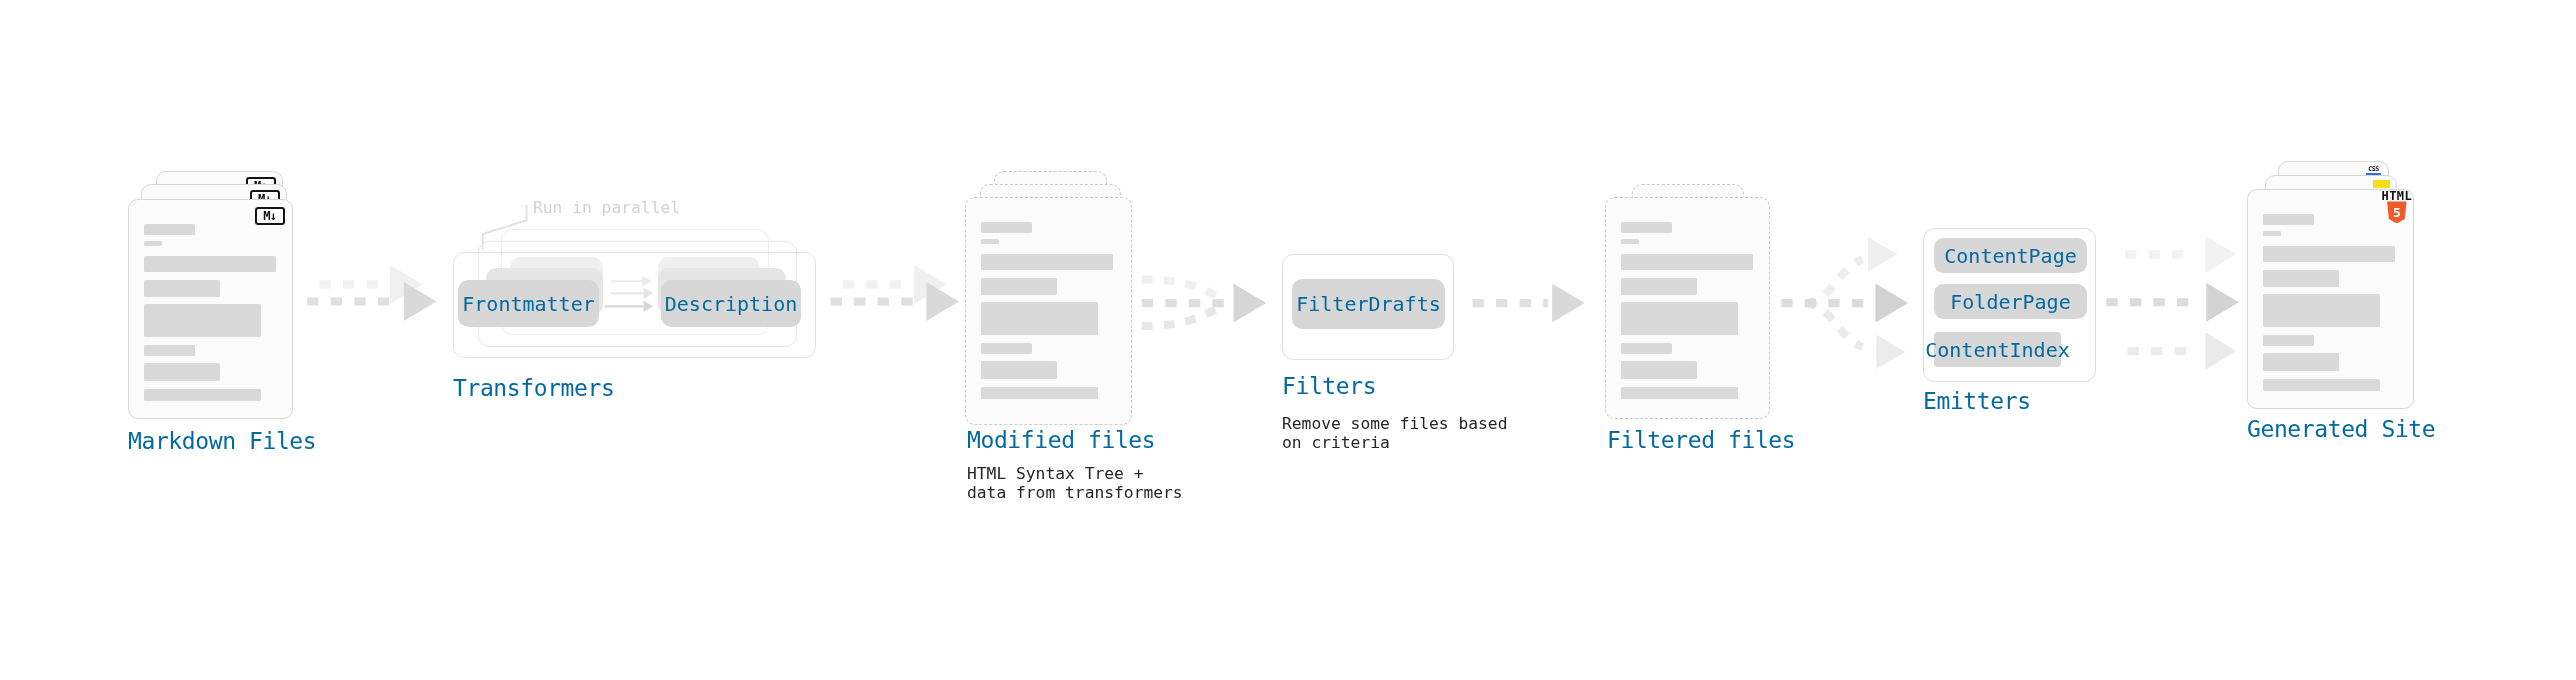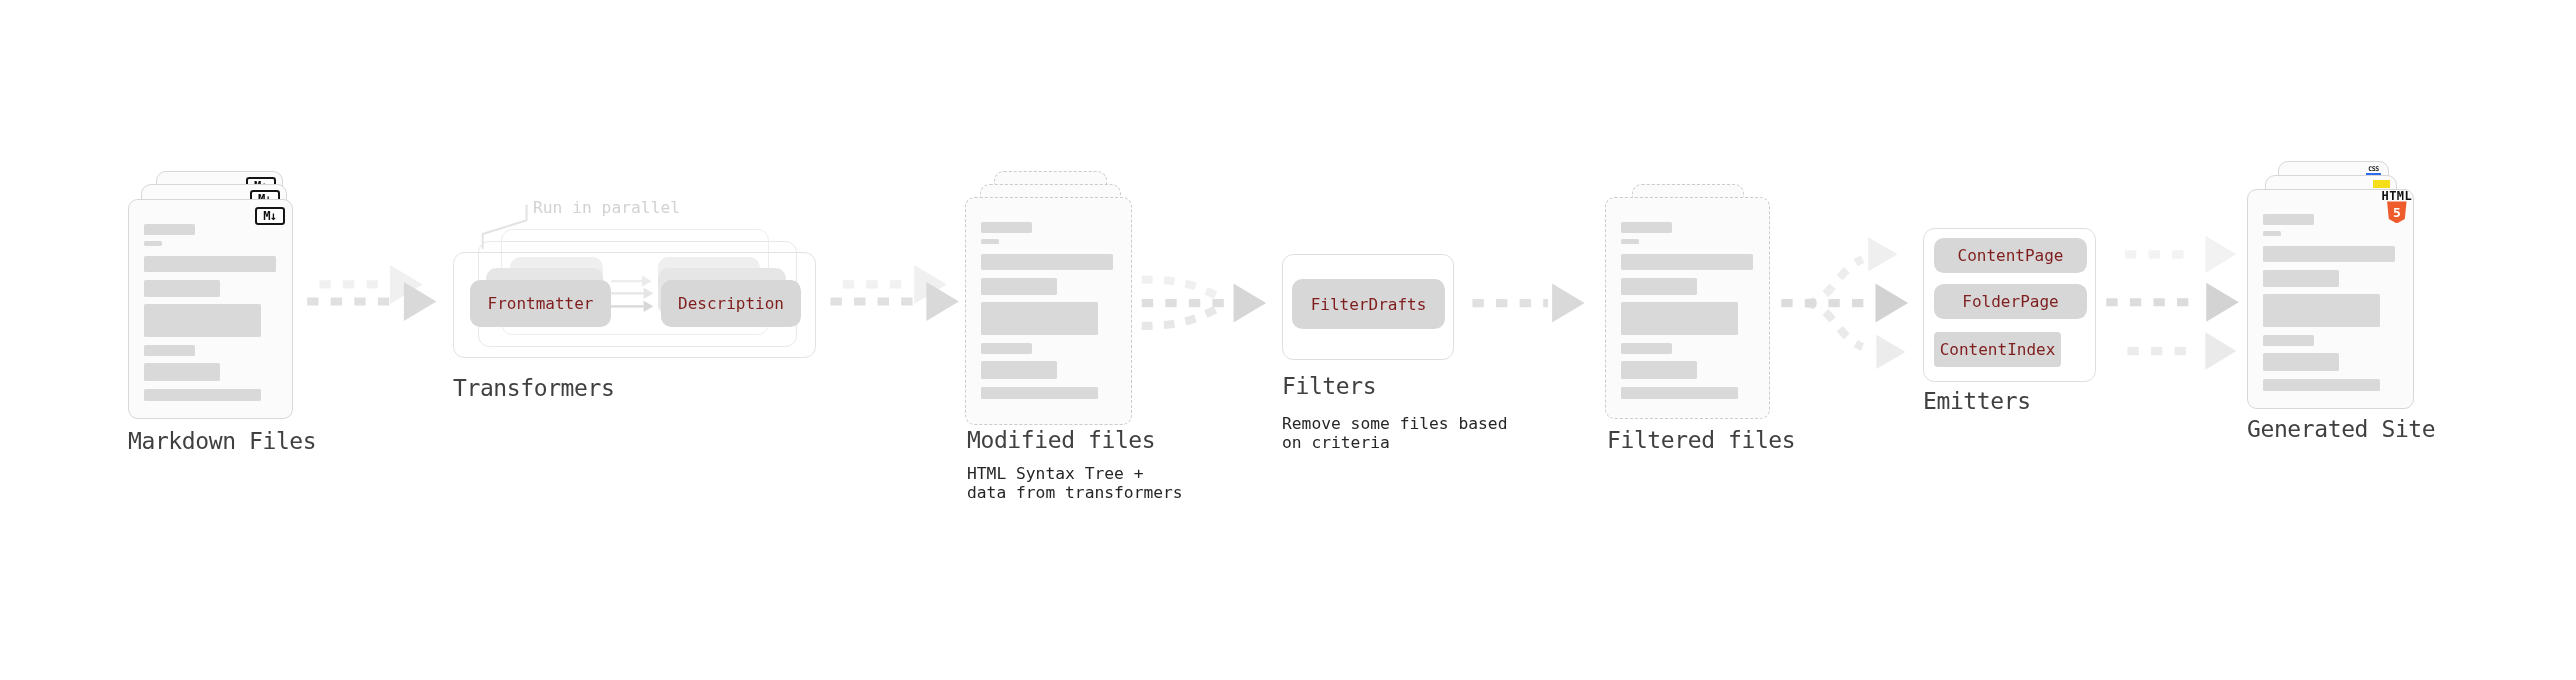--- a/index.html
+++ b/index.html
@@ -33,24 +33,24 @@
   .jsbadge{position:absolute;top:4.1px;right:6.5px;width:17px;height:8.1px;}
   .html5logo{position:absolute;top:3.3px;right:5.7px;width:21px;display:flex;flex-direction:column;align-items:center;}
   .html5logo .txt{font-size:12px;font-weight:700;line-height:7.3px;color:#111;letter-spacing:0.4px;}
   .html5logo .shield{width:19.5px;height:22px;margin-top:0.8px;display:flex;align-items:center;justify-content:center;
     clip-path:polygon(0 0,100% 0,91% 80%,50% 100%,9% 80%);
     color:#fff;font-size:13px;font-weight:700;line-height:19.5px;}
 
   
   .obox{position:absolute;border:1.6px solid #e2e2e2;border-radius:11.4px;box-sizing:border-box;background:transparent;}
   .pill{position:absolute;border-radius:10.6px;display:flex;align-items:center;justify-content:center;
-    font-size:16px;color:#7f1d1d;box-sizing:border-box;}
-
-  
-  .sec-label{position:absolute;font-size:23px;letter-spacing:-0.4px;color:#404040;white-space:nowrap;}
+    font-size:20px;color:#0369a1;box-sizing:border-box;}
+
+  
+  .sec-label{position:absolute;font-size:23px;letter-spacing:-0.4px;color:#0369a1;white-space:nowrap;}
   .sec-desc{position:absolute;font-size:16.3px;line-height:18.7px;color:#262626;white-space:nowrap;}
   .note{position:absolute;font-size:16.3px;color:#d2d2d2;white-space:nowrap;}
   .bullet{line-height:21px;}
   .bullet::before{content:"• ";}
   .desc-title{line-height:22px;}
 </style>
 </head>
 <body>
 
 <div id="canvas">
@@ -138,21 +138,21 @@
 
   <div class="obox" style="left:501px;top:229px;width:268px;height:106px;border-color:#ededed"></div>
   <div class="pill" style="left:510px;top:257px;width:93px;height:47px;background:#efefef"></div>
   <div class="pill" style="left:658px;top:257px;width:102px;height:47px;background:#efefef"></div>
 
   <div class="obox" style="left:478px;top:241px;width:319px;height:106px;border-color:#e8e8e8"></div>
   <div class="pill" style="left:486px;top:268px;width:117px;height:47px;background:#e6e6e6"></div>
   <div class="pill" style="left:658px;top:268px;width:128px;height:47px;background:#e6e6e6"></div>
 
   <div class="obox" style="left:453px;top:252px;width:363px;height:106px"></div>
-  <div class="pill" style="left:470px;top:280px;width:141px;height:47px;background:#d7d7d7">Frontmatter</div>
+  <div class="pill" style="left:458px;top:280px;width:141px;height:47px;background:#d7d7d7">Frontmatter</div>
   <div class="pill" style="left:661px;top:280px;width:140px;height:47px;background:#d7d7d7">Description</div>
 
   <div class="sec-label" style="left:453px;top:375px">Transformers</div>
 
   <div class="doc dashed" style="left:994px;top:171px;width:113px;height:228px"></div>
   <div class="doc dashed" style="left:980px;top:184px;width:141px;height:228px"></div>
   <div class="doc dashed" style="left:965px;top:197px;width:167px;height:228px">
     <div class="bars">
         <div class="bar b1"></div>
         <div class="bar b2"></div>

